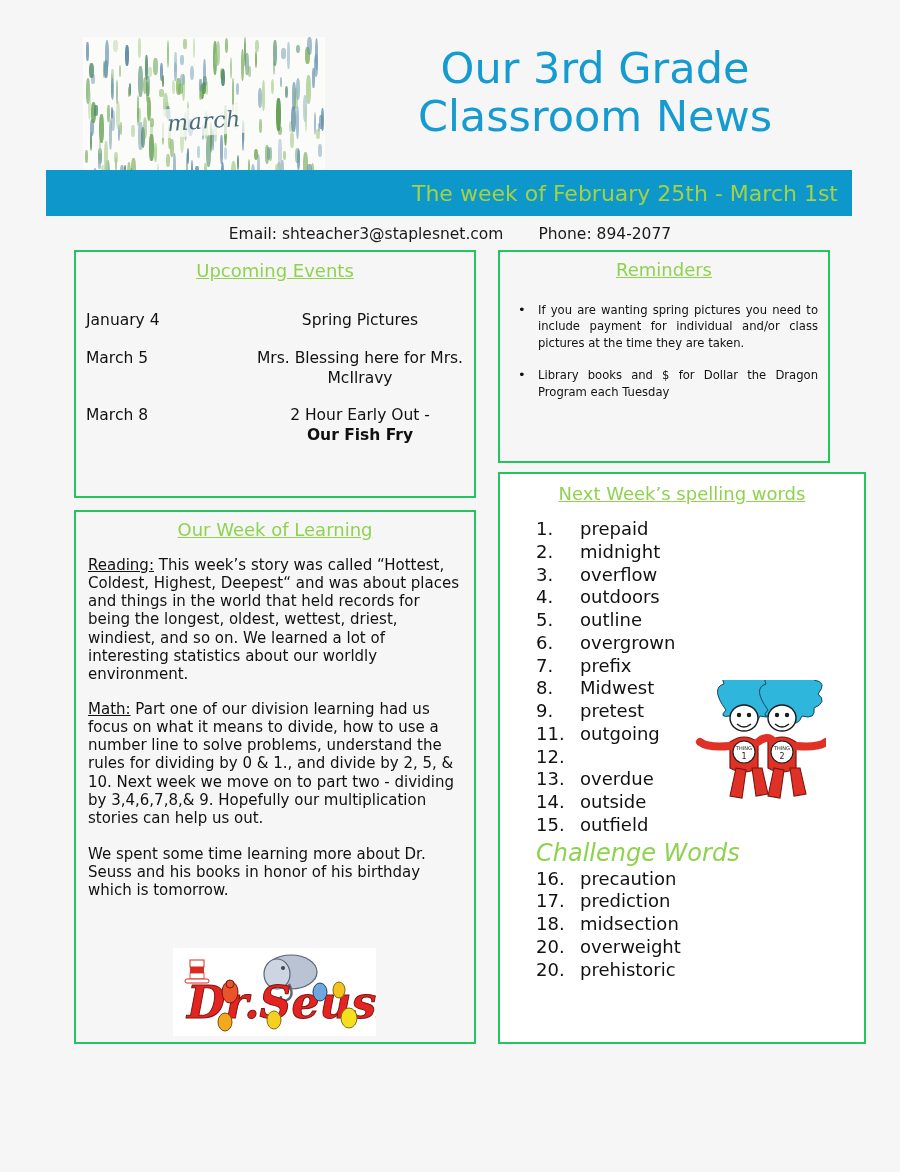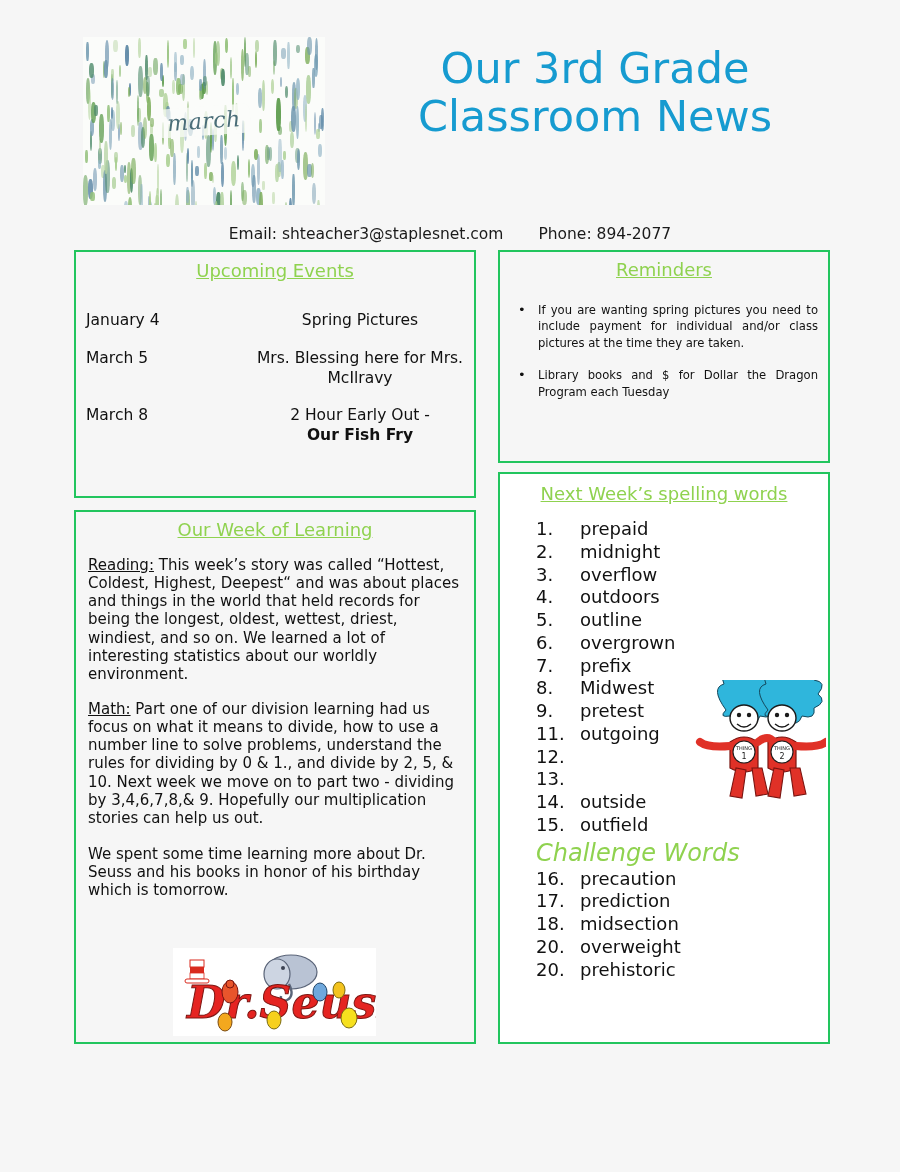--- a/index.html
+++ b/index.html
@@ -175,21 +175,21 @@
   #seuss-logo {
     position: absolute;
     left: 97px;
     top: 436px;
     width: 203px;
     height: 88px;
     background: #ffffff;
   }
 
   
-  #spelling-panel { left: 498px; top: 472px; width: 332px; height: 572px; }
+  #spelling-panel { left: 498px; top: 472px; width: 368px; height: 572px; }
   #spelling-panel .panel-heading { margin-top: 9px; }
   #spelling-list {
     margin: 14px 0 0 0;
     padding: 0;
     list-style: none;
     position: relative;
   }
   #spelling-list li {
     display: flex;
     font-size: 18px;
@@ -468,20 +468,23 @@
       <div class="brush" style="width: 2.23567px; height: 30.8506px; left: 141.461px; top: 68.1968px; background: rgb(147, 192, 122); opacity: 0.84;"></div>
       <div class="brush" style="width: 3.47124px; height: 22.5805px; left: 27.714px; top: 40.5002px; background: rgb(110, 151, 174); opacity: 0.7;"></div>
     <div id="march-word">march</div>
   </div>
 
   <div id="title-block">
     <span id="title-line-1">Our 3rd Grade</span>
     <span id="title-line-2">Classroom News</span>
   </div>
 
+  <div id="blue-banner">
+    <span id="banner-text">The week of February 25th - March 1st</span>
+  </div>
 
   <div id="contact-line">
     <span id="contact-email">Email: shteacher3@staplesnet.com</span>
     <span id="contact-phone">Phone: 894-2077</span>
   </div>
 
 </div>
 
 <div class="panel" id="events-panel">
   <h2 class="panel-heading">Upcoming Events</h2>
@@ -590,20 +593,21 @@
       </li>
       <li>
         <span class="sp-num">11.</span>
         <span class="sp-word">outgoing</span>
       </li>
       <li>
         <span class="sp-num">12.</span>
       </li>
       <li>
         <span class="sp-num">13.</span>
+        <span class="sp-word">overdue</span>
       </li>
       <li>
         <span class="sp-num">14.</span>
         <span class="sp-word">outside</span>
       </li>
       <li>
         <span class="sp-num">15.</span>
         <span class="sp-word">outfield</span>
       </li>
     </ul>

